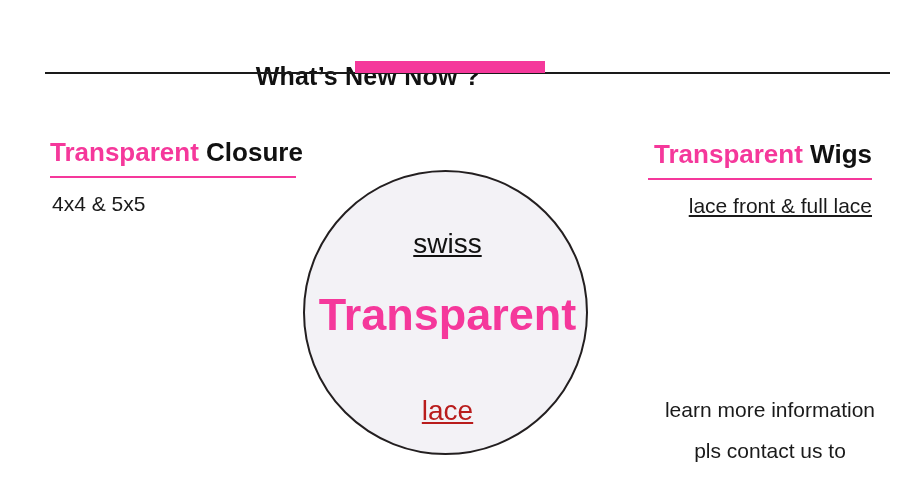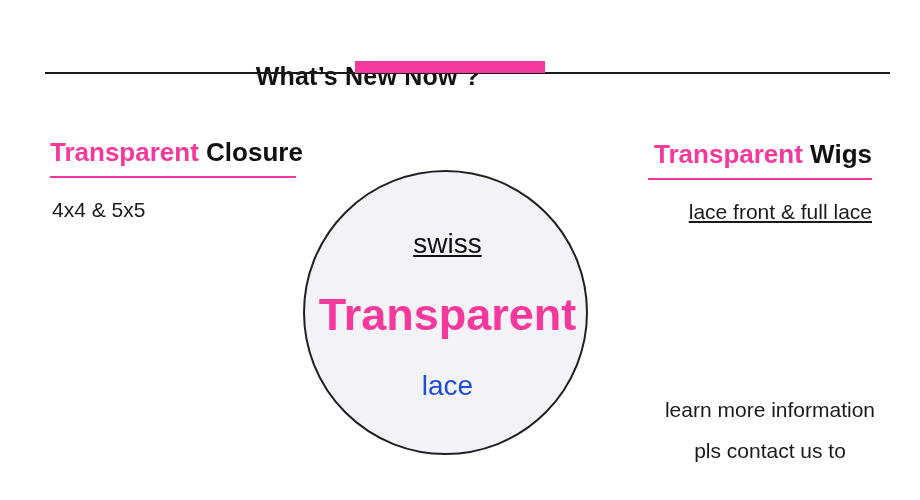--- a/index.html
+++ b/index.html
@@ -68,21 +68,21 @@
   .block-underline {
     height: 2px;
     background: #F5389B;
     margin-top: 8px;
   }
   .block-sub {
     font-size: 21px;
     color: #1a1a1a;
     white-space: nowrap;
     line-height: 1.5;
-    margin-top: 16px;
+    margin-top: 10px;
   }
 
   
   #block-closure {
     left: 50px;
     top: 138px;
   }
   #block-closure .block-underline { width: 246px; }
   #block-closure .block-sub { padding-left: 2px; }
 
@@ -145,25 +145,26 @@
     width: 309px;
     text-align: center;
     font-size: 45px;
     font-weight: bold;
     color: #F5389B;
     white-space: nowrap;
   }
   .circle-bottom {
     position: absolute;
     left: 0;
-    top: 198px;
+    top: 223px;
     width: 285px;
     text-align: center;
     font-size: 28px;
-    color: #1d4ed8;
+    color: #b91c1c;
+    text-decoration: underline;
   }
 </style>
 </head>
 <body>
 
 <div class="page">
 
   <div class="header-title">What’s New Now ?</div>
   <div class="header-rule"></div>
   <div class="header-accent"></div>

